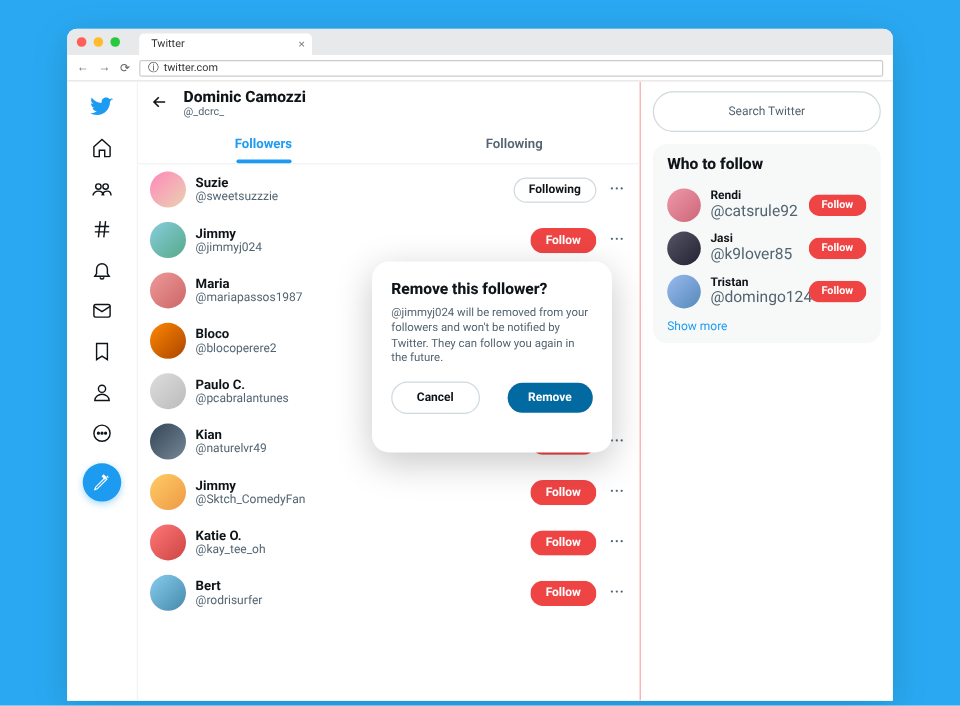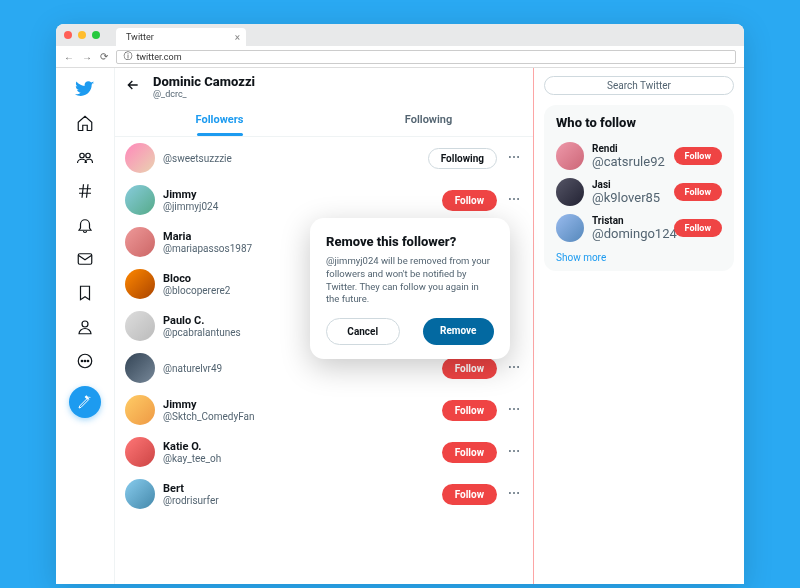--- a/index.html
+++ b/index.html
@@ -26,21 +26,21 @@
     background: #e8e9ea;
     display: flex; align-items: center;
     padding-left: 8px;
     gap: 6px;
   }
   .dot { width: 8px; height: 8px; border-radius: 50%; }
   .dot.red{background:#ff5f56}.dot.yel{background:#ffbd2e}.dot.grn{background:#27c93f}
   .tab {
     margin-left: 10px;
     background: #fff;
-    height: 18px; width: 130px;
+    height: 18px; width: 144px;
     border-radius: 4px 4px 0 0;
     display: flex; align-items: center;
     font-size: 9px; color:#333;
     padding: 0 6px;
     gap: 4px;
     position: relative; top: 2px;
   }
   .tab .bird { color:#1d9bf0; font-size:9px;}
   .tab .x { margin-left:auto; color:#888; font-size:10px;}
   
@@ -150,21 +150,21 @@
   .btn.following{background:#fff;color:#0f1419;border-color:#cfd9de;}
   .more svg{width:14px;height:14px;fill:#536471;}
   .more{padding:0 2px;}
   
   .right {
     width:210px;
     padding:8px 10px 0 10px;
     display:flex;flex-direction:column;gap:10px;
   }
   .search {
-    height:19px;border:1px solid #cfd9de;border-radius:999px;
+    height:34px;border:1px solid #cfd9de;border-radius:999px;
     background:#fff;
     display:flex;align-items:center;justify-content:center;
     font-size:10px;color:#536471;
   }
   .who {
     background:#f7f9f9;border-radius:12px;
     padding:10px 12px 8px;
   }
   .who h3{font-size:13px;font-weight:800;color:#0f1419;margin-bottom:8px;}
   .wrow{display:flex;align-items:center;gap:8px;padding:4px 0;}
@@ -181,26 +181,26 @@
     position:absolute; left:0;top:0;right:0;bottom:0;
     pointer-events:none;
   }
   .modal{
     position:absolute;
     left:310px; top:218px;
     width:200px;
     background:#fff;
     border-radius:14px;
     box-shadow:0 8px 30px rgba(0,0,0,0.22);
-    padding:16px 16px 14px;
+    padding:16px 16px 32px;
     pointer-events:auto;
   }
   .modal h4{font-size:13px;font-weight:800;color:#0f1419;margin-bottom:6px;}
   .modal p{font-size:9.5px;color:#536471;line-height:1.35;margin-bottom:12px;}
-  .modal .actions{display:flex;gap:23px;}
+  .modal .actions{display:flex;gap:23px;align-items:center;}
   .mbtn{flex:1;text-align:center;font-size:10px;font-weight:700;
     padding:7px 0;border-radius:999px;}
   .mbtn.cancel{background:#fff;border:1px solid #cfd9de;color:#0f1419;}
   .mbtn.remove{background:#0369a1;color:#fff;}
 </style>
 </head>
 <body>
 
 <div class="window">
   <div class="tabstrip">
@@ -301,20 +301,21 @@
         </div>
       </div>
       <div class="tabs tabs-border">
         <div class="t active">Followers</div>
         <div class="t">Following</div>
       </div>
       <div class="list">
         <div class="row">
           <div class="av av1"></div>
           <div class="meta">
+              <div class="nm">Suzie</div>
               <div class="hn">@sweetsuzzzie</div>
             </div>
           <div class="btn following">Following</div>
           <div class="more"><svg viewBox="0 0 24 24">
                 <circle cx="5" cy="12" r="1.6"></circle>
                 <circle cx="12" cy="12" r="1.6"></circle>
                 <circle cx="19" cy="12" r="1.6"></circle>
               </svg></div>
         </div>
         <div class="row">
@@ -347,20 +348,21 @@
         <div class="row">
           <div class="av av5"></div>
           <div class="meta">
               <div class="nm">Paulo C.</div>
               <div class="hn">@pcabralantunes</div>
             </div>
         </div>
         <div class="row">
           <div class="av av6"></div>
           <div class="meta">
+              <div class="nm">Kian</div>
               <div class="hn">@naturelvr49</div>
             </div>
           <div class="btn follow">Follow</div>
           <div class="more"><svg viewBox="0 0 24 24">
                 <circle cx="5" cy="12" r="1.6"></circle>
                 <circle cx="12" cy="12" r="1.6"></circle>
                 <circle cx="19" cy="12" r="1.6"></circle>
               </svg></div>
         </div>
         <div class="row">

